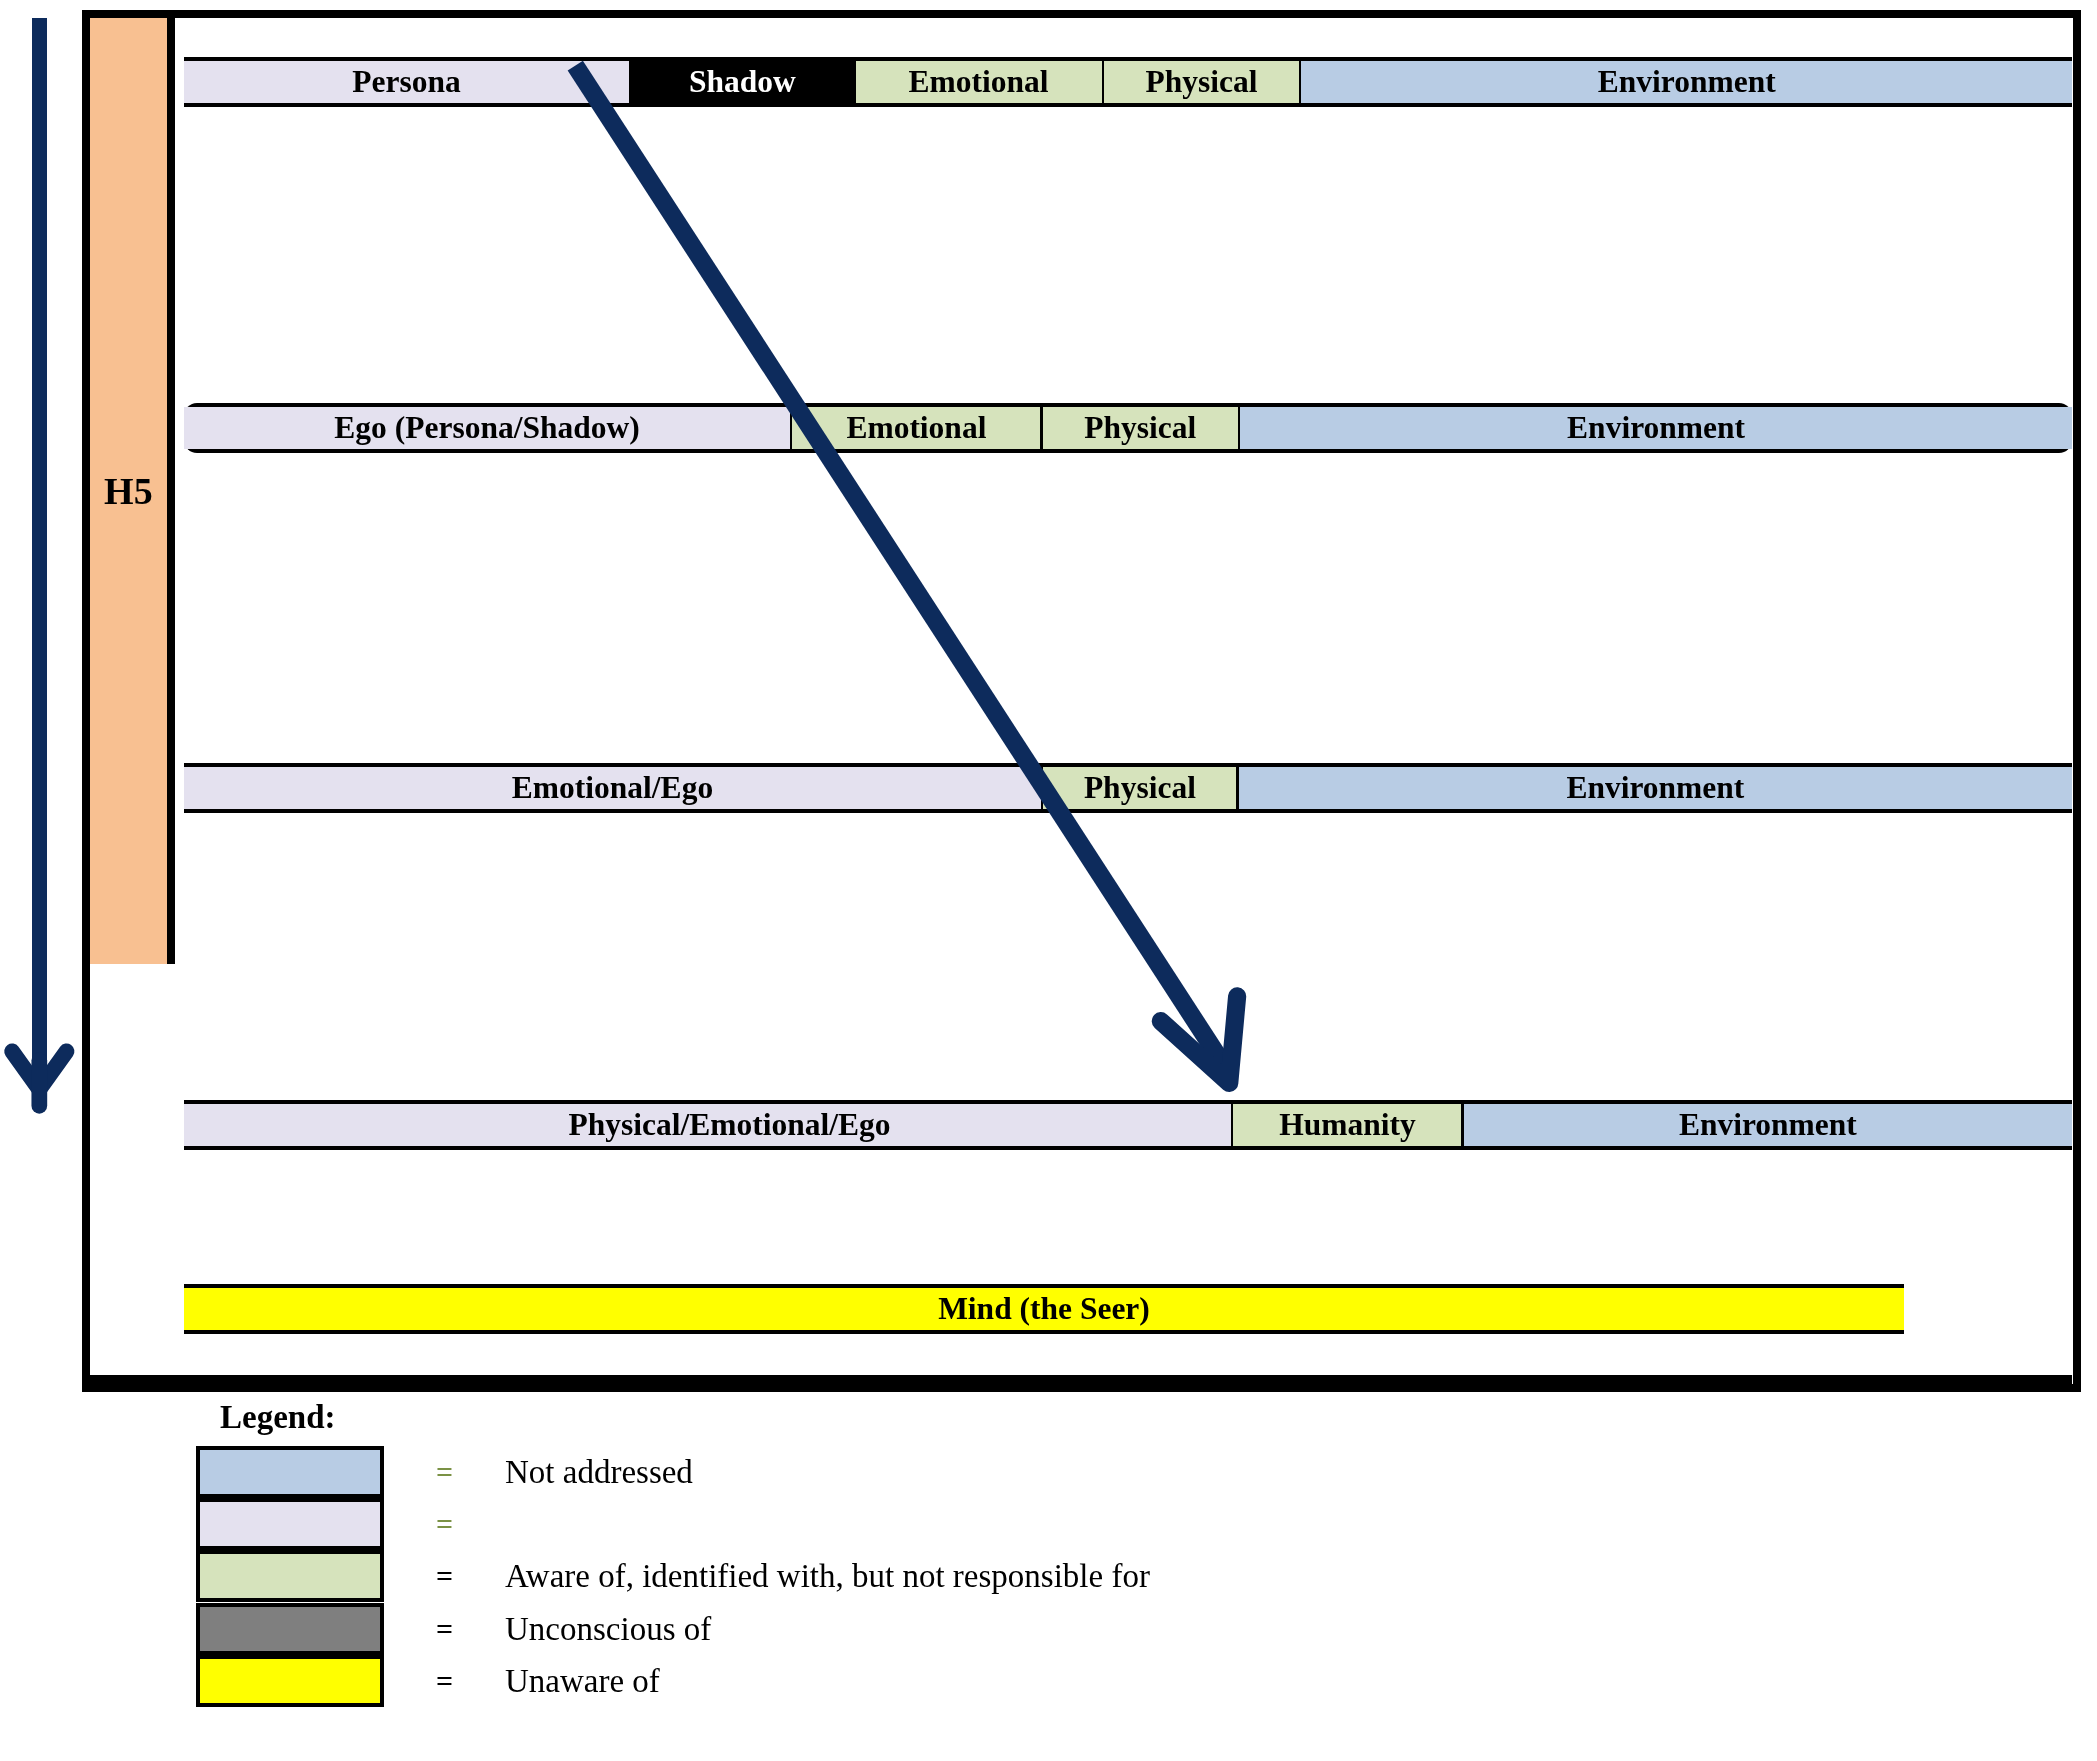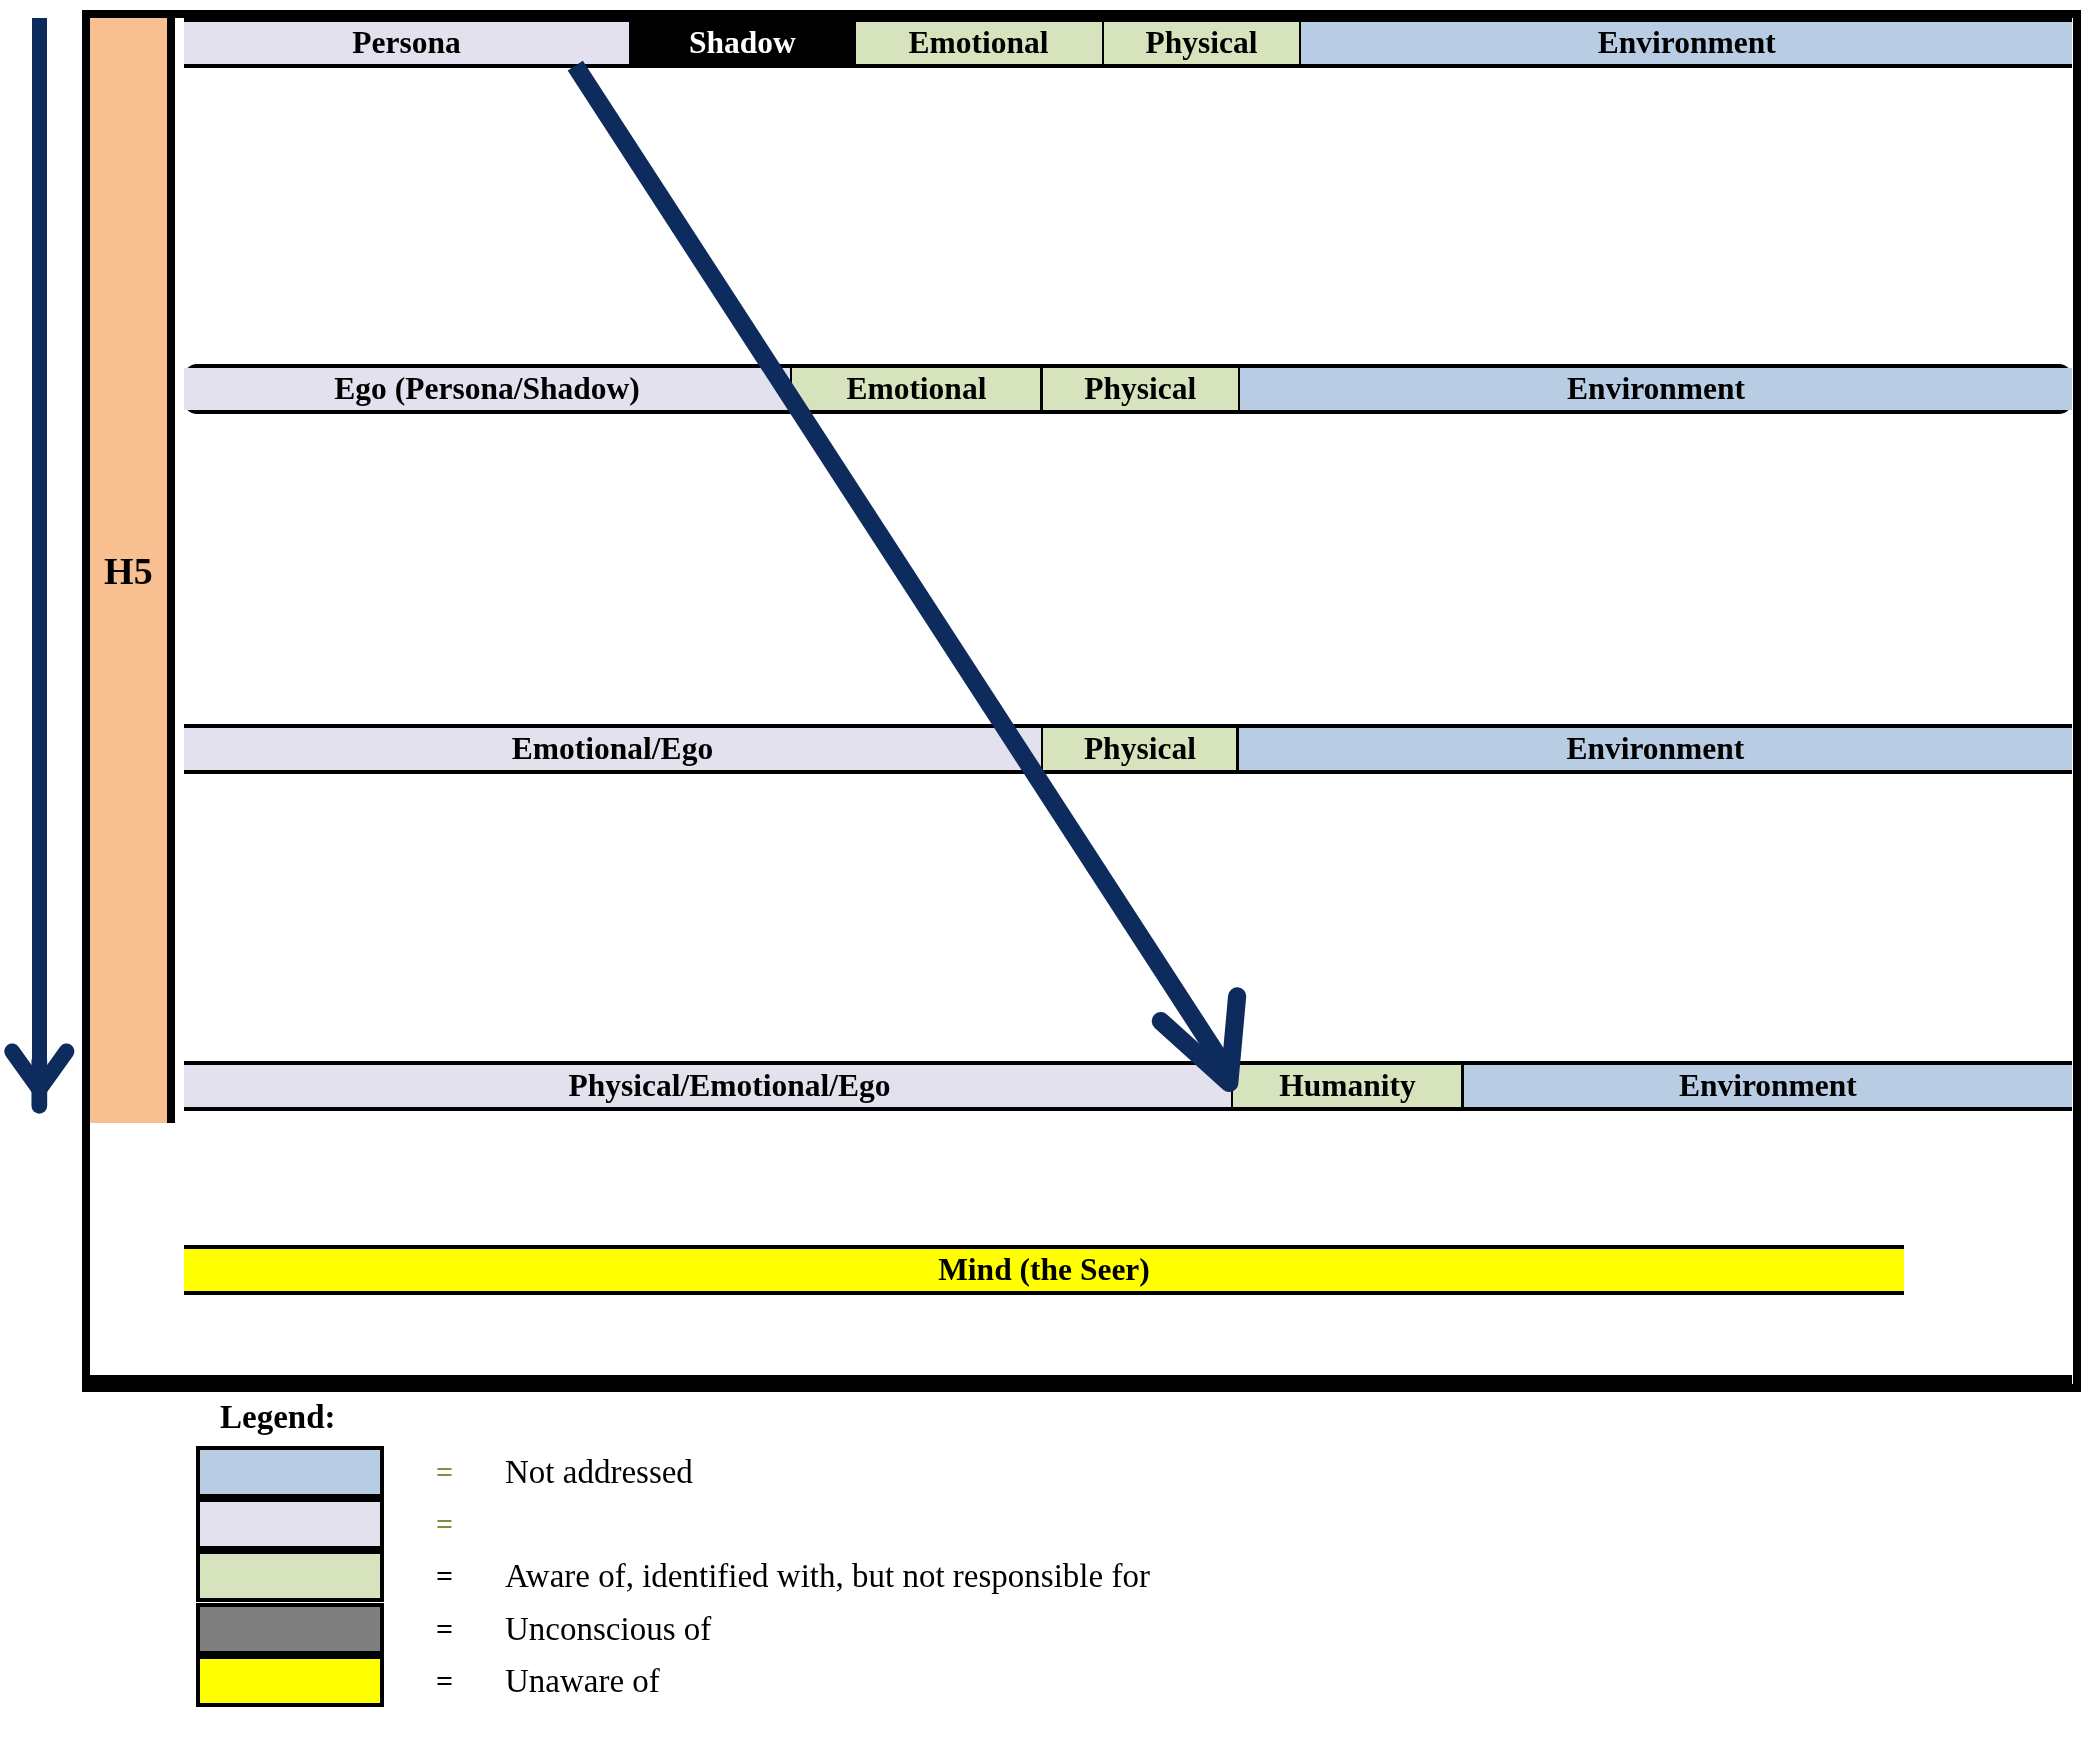--- a/index.html
+++ b/index.html
@@ -55,20 +55,21 @@
     background: #ffffff;
   }
 
   .band {
     position: absolute;
     display: flex;
     box-sizing: border-box;
     border-top: 4.2px solid #000000;
     border-bottom: 4.2px solid #000000;
     background: #c4b5fd;
+    margin-top: 39px;
   }
   .cell {
     box-sizing: border-box;
     display: flex;
     align-items: center;
     justify-content: center;
     font-size: 31.5px;
     font-weight: bold;
     color: #000000;
     white-space: nowrap;
@@ -141,21 +142,21 @@
 <div id="stage">
 
   <div class="nav-arrow-shaft" style="left:31.5px; top:18px; width:15.7px; height:1063px;"></div>
   <svg class="diag-svg" width="121" height="97" style="left:0px; top:1024px;" viewBox="0 0 200 160">
     <path d="M 20 45 L 65 108 L 110 45" fill="none" stroke="#0d2b5c" stroke-width="26" stroke-linecap="round" stroke-linejoin="round"></path>
     <path d="M 65 60 L 65 135" fill="none" stroke="#0d2b5c" stroke-width="26" stroke-linecap="round"></path>
   </svg>
 
   <div class="outer-frame" style="left:82px; top:9.7px; width:1999px; height:1382px; border-width:8.5px;"></div>
 
-  <div class="h5-column" style="left:90px; top:18px; width:85px; height:1105px;">
+  <div class="h5-column" style="left:90px; top:18px; width:85px; height:946px;">
     <span class="h5-label">H5</span>
   </div>
 
   <div class="rows-area" style="left:184px; top:18px; width:1888px; height:1365px;">
 
     <div class="band" style="left:0; top:0px; width:1888px; height:50px;">
       <div class="cell c-lav" style="width:445px;">Persona</div>
       <div class="gap-v" style="width:7.3px;"></div>
       <div class="cell c-black" style="width:212px;">Shadow</div>
       <div class="gap-v" style="width:7.3px;"></div>

